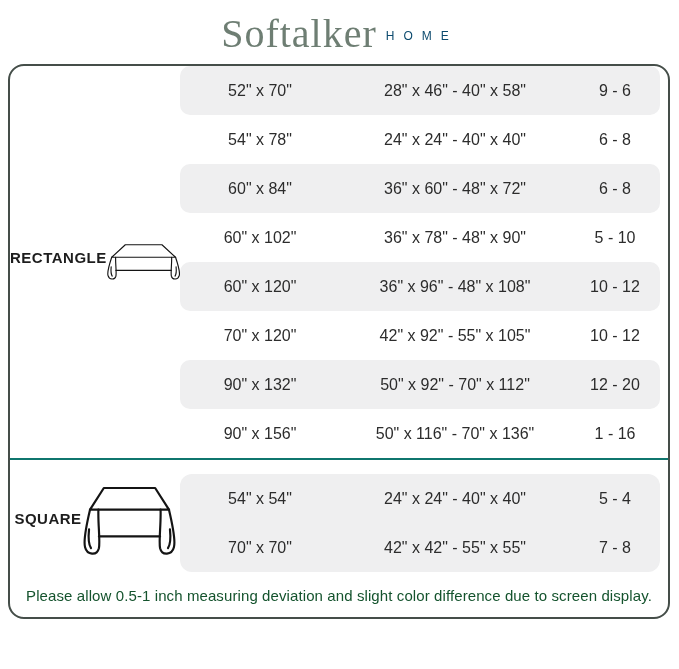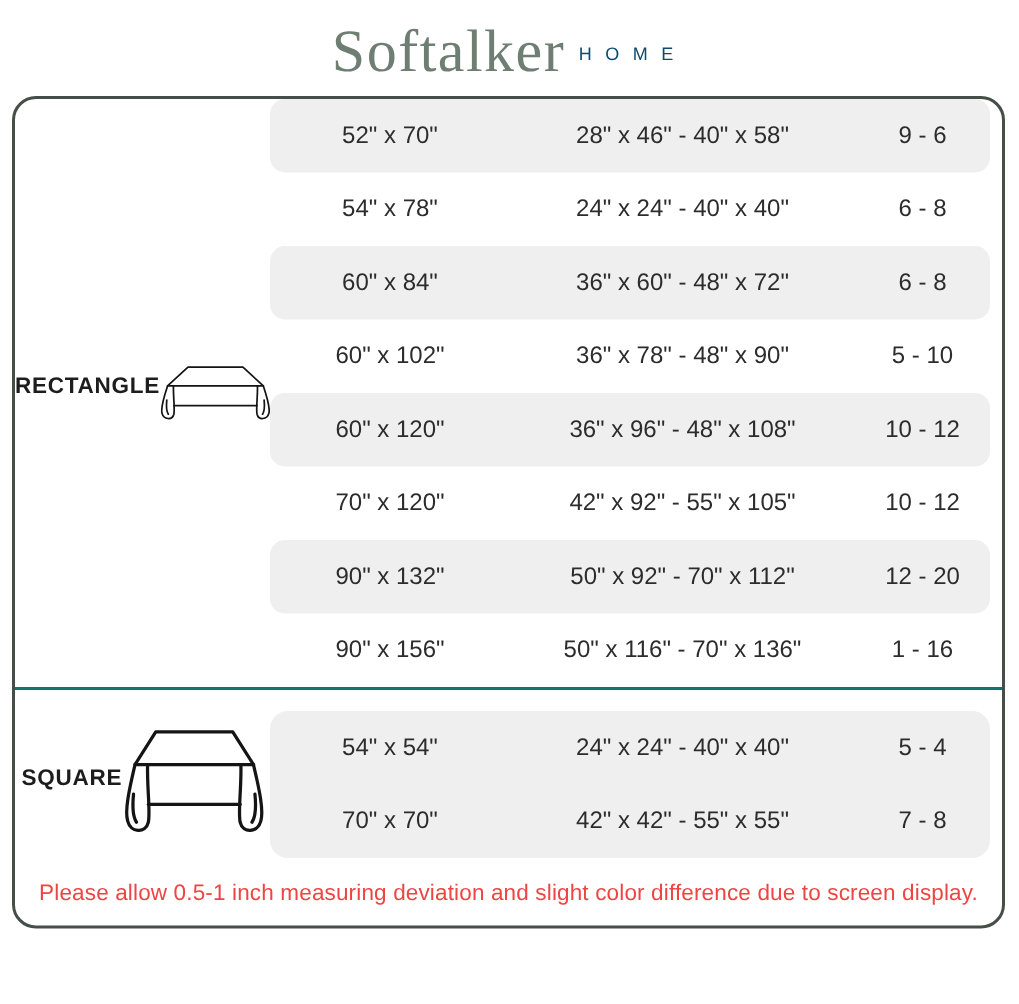--- a/index.html
+++ b/index.html
@@ -49,21 +49,21 @@
     font-size:15px;font-weight:600;color:#1d1d1d;letter-spacing:0.5px;margin-bottom:10px;
   }
   .row{
     display:grid;grid-template-columns:160px 230px 1fr;
     height:49px;align-items:center;
   }
   .row.shaded{background:#efeff0;border-radius:10px;}
   .cell{text-align:center;font-size:16px;color:#2c2c2c;white-space:nowrap;}
   .sq-block{background:#efeff0;border-radius:12px;}
   .footer-note{
-    text-align:center;font-size:15px;color:#ef4444;
+    text-align:center;font-size:15px;color:#14532d;
     padding:9px 10px 13px 10px;letter-spacing:0.1px;
   }
   .cloth-svg{display:block;}
   .cloth-svg path, .cloth-svg line{
     fill:none;stroke:#141414;stroke-width:2.2;stroke-linecap:round;stroke-linejoin:round;
   }
 </style>
 </head>
 <body>
 

